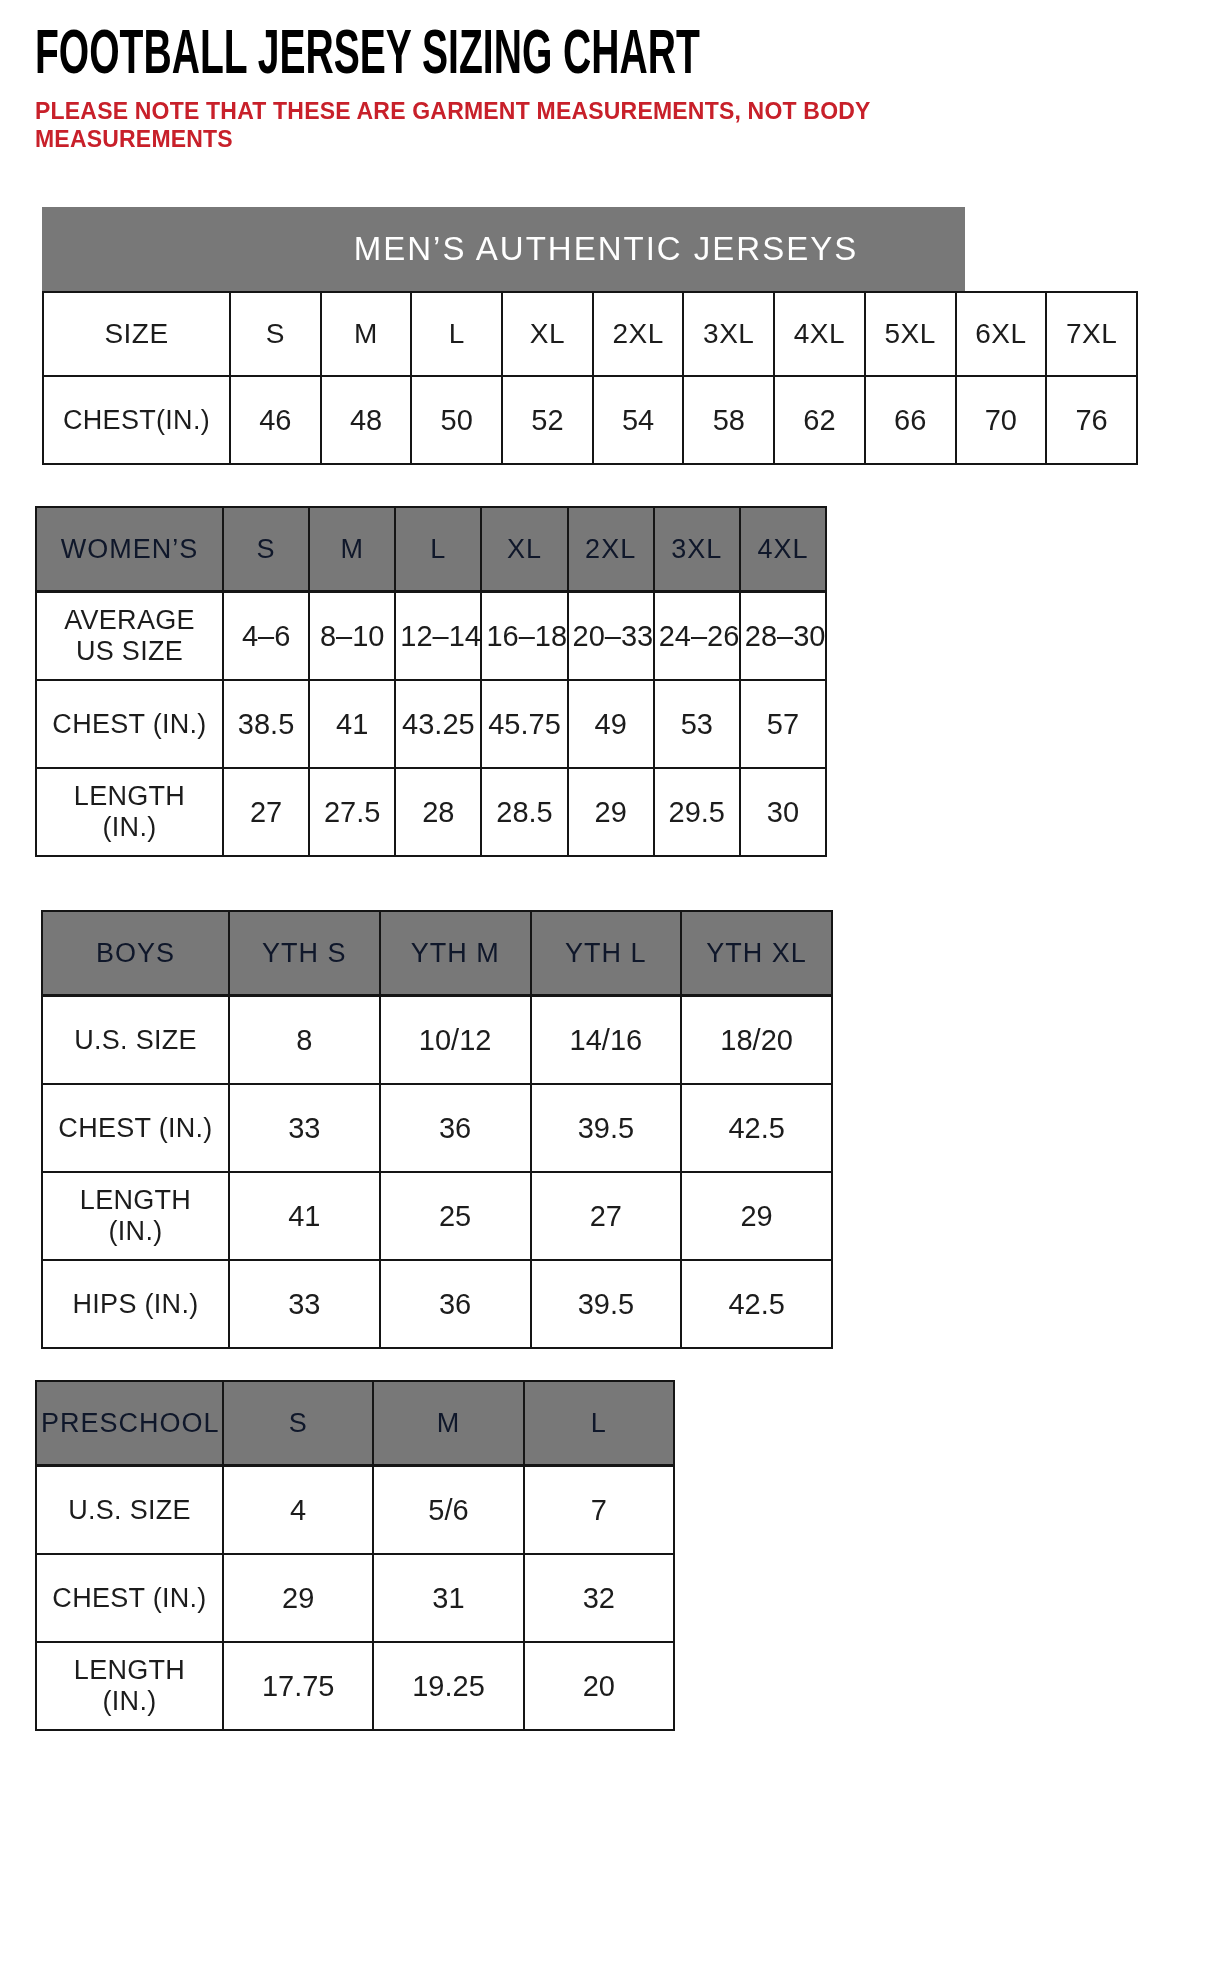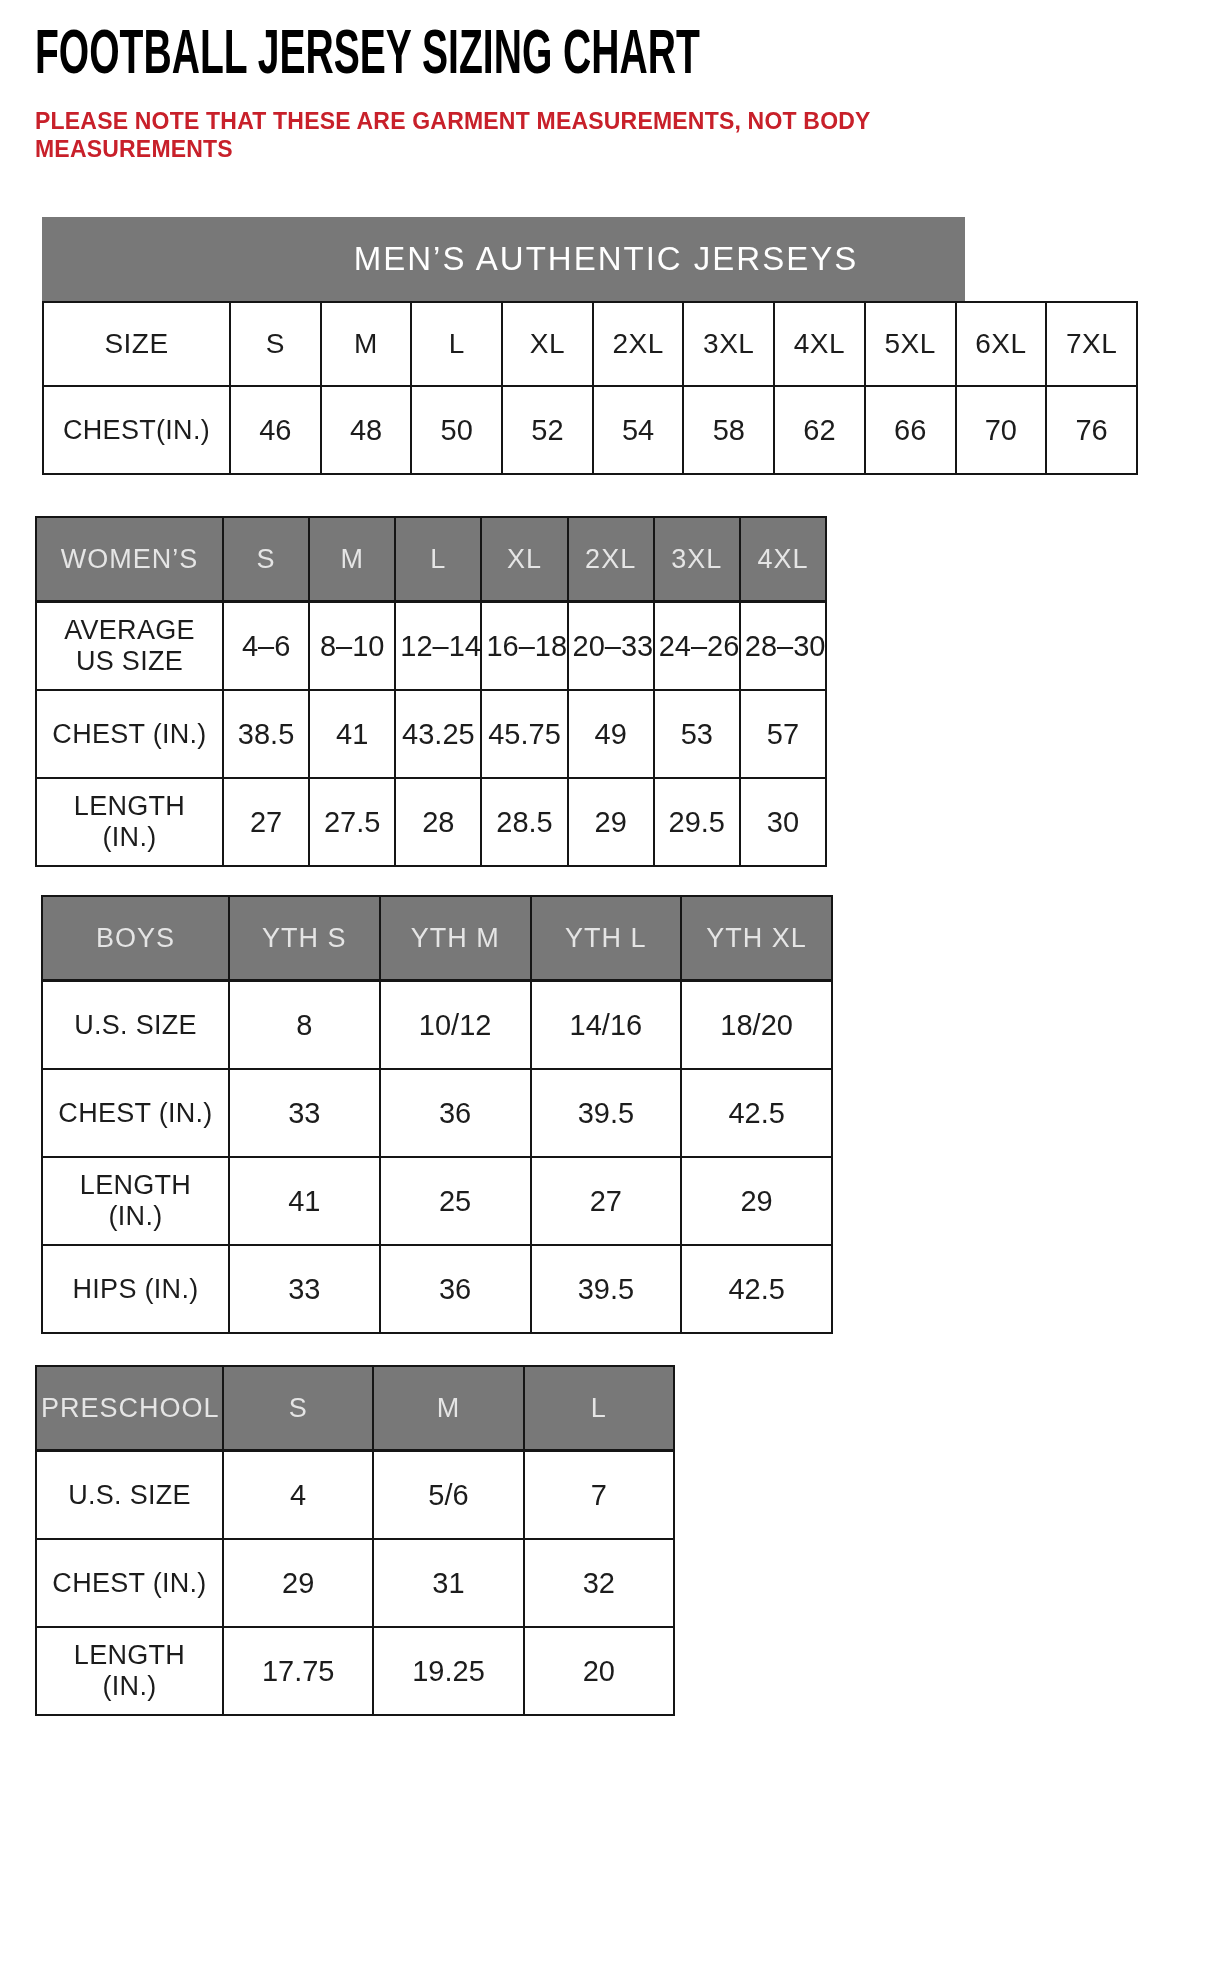--- a/index.html
+++ b/index.html
@@ -18,32 +18,32 @@
     line-height: 1.0;
     font-weight: 800;
     color: #000000;
     white-space: nowrap;
     letter-spacing: 0px;
     display: inline-block;
     transform: scaleX(0.62);
     transform-origin: 0 50%;
   }
   .note {
-    margin: 24px 0 0 0;
+    margin: 14px 0 0 0;
     width: 920px;
     color: #c8202a;
     font-weight: 700;
     font-size: 23px;
     line-height: 1.22;
     letter-spacing: 0.2px;
   }
   .tbl-section { background: #ffffff; }
   .sec-mens      { margin-top: 54px; padding-left: 7px; }
   .sec-womens    { margin-top: 41px; }
-  .sec-boys      { margin-top: 28px; padding-left: 6px; }
+  .sec-boys      { margin-top: 53px; padding-left: 6px; }
   .sec-preschool { margin-top: 31px; }
 
   .banner {
     width: 923px;
     height: 84px;
     background: #787878;
     color: #ffffff;
     font-size: 33px;
     letter-spacing: 2px;
     display: flex;
@@ -82,21 +82,21 @@
   }
   table.sizes tbody th.rowlabel {
     font-size: 27px;
     letter-spacing: 0.3px;
     line-height: 1.15;
     padding: 2px 14px;
     white-space: normal;
   }
   table.gray-head thead th {
     background: #787878;
-    color: #e5e5e5;
+    color: #0f172a;
     font-size: 27px;
     letter-spacing: 1px;
     border-bottom-width: 3px;
   }
 </style>
 </head>
 <body>
 
 <div class="page">
 

